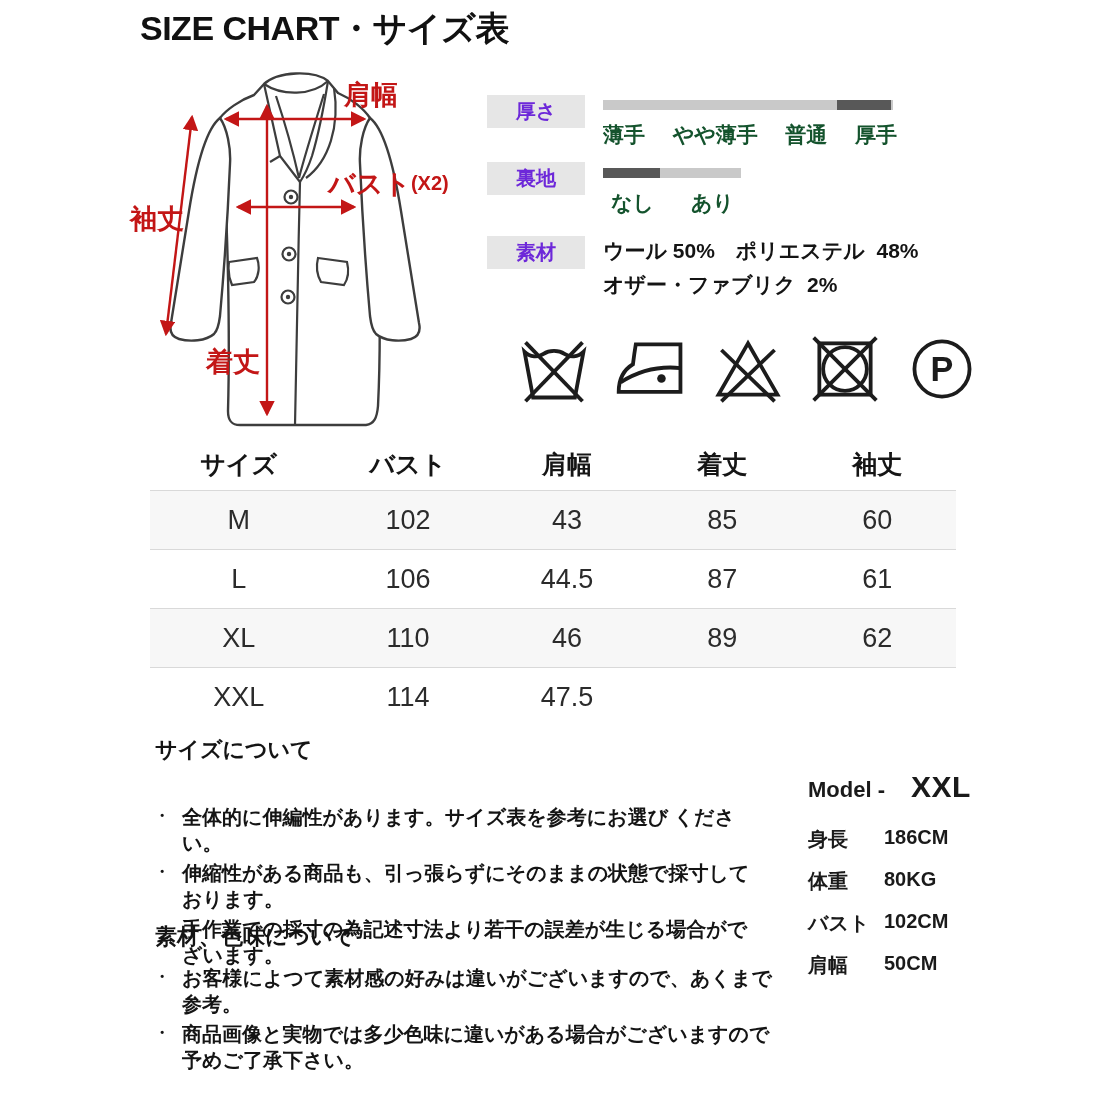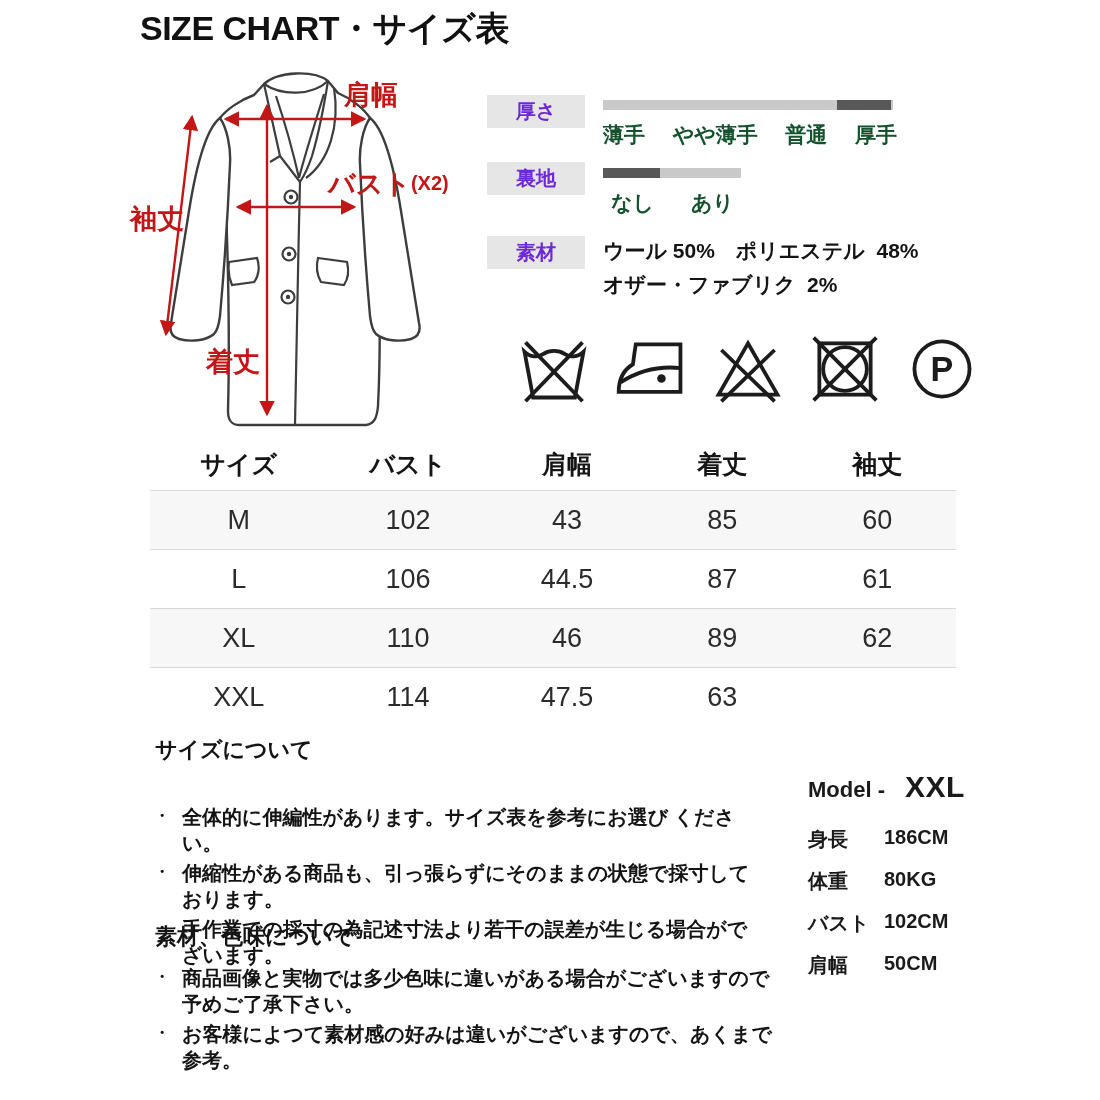--- a/index.html
+++ b/index.html
@@ -39,21 +39,21 @@
 
   
   .notes-heading{position:absolute;left:155px;font-size:22px;font-weight:700;color:#141414;}
   .notes-list{position:absolute;left:150px;width:625px;margin:0;padding:0 0 0 32px;list-style:none;}
   .notes-list li{position:relative;font-size:20px;font-weight:700;line-height:1.32;color:#141414;
     margin-bottom:3px;white-space:pre-wrap;}
   .notes-list li::before{content:"・";position:absolute;left:-28px;top:1px;font-size:16px;}
 
   
   .model-box{position:absolute;left:808px;top:770px;width:180px;}
-  .model-title{display:flex;align-items:baseline;gap:20px;}
+  .model-title{display:flex;align-items:baseline;gap:26px;}
   .model-title .prefix{font-size:22px;font-weight:700;}
   .model-title .msize{font-size:30px;font-weight:800;letter-spacing:0.5px;}
   .model-rows{margin-top:22px;}
   .model-row{display:flex;margin-bottom:15px;}
   .model-row .lbl{width:76px;font-size:20px;font-weight:700;}
   .model-row .val{font-size:20px;font-weight:700;}
 </style>
 </head>
 <body>
 
@@ -211,21 +211,20 @@
       <div class="td">XL</div>
       <div class="td">110</div>
       <div class="td">46</div>
       <div class="td">89</div>
       <div class="td">62</div>
     </div>
     <div class="t-row">
       <div class="td">XXL</div>
       <div class="td">114</div>
       <div class="td">47.5</div>
-      <div class="td">63</div>
     </div>
   </div>
 
   <div class="notes-heading" style="top:735px;">サイズについて</div>
   <ul class="notes-list" style="top:804px;">
     <li>全体的に伸編性があります。サイズ表を参考にお選び ください。</li>
     <li>伸縮性がある商品も、引っ張らずにそのままの状態で採寸して
 おります。</li>
     <li>手作業での採寸の為記述寸法より若干の誤差が生じる場合がで
 ざいます。</li>
@@ -251,19 +250,19 @@
       </div>
       <div class="model-row">
         <span class="lbl">肩幅</span>
         <span class="val">50CM</span>
       </div>
     </div>
   </div>
 
   <div class="notes-heading" style="top:922px;">素材、色味について</div>
   <ul class="notes-list" style="top:965px;">
+    <li>お客様によつて素材感の好みは違いがございますので、あくまで
+参考。</li>
     <li>商品画像と実物では多少色味に違いがある場合がございますので
 予めご了承下さい。</li>
-    <li>お客様によつて素材感の好みは違いがございますので、あくまで
-参考。</li>
   </ul>
 
 </div>
 
 </body></html>

